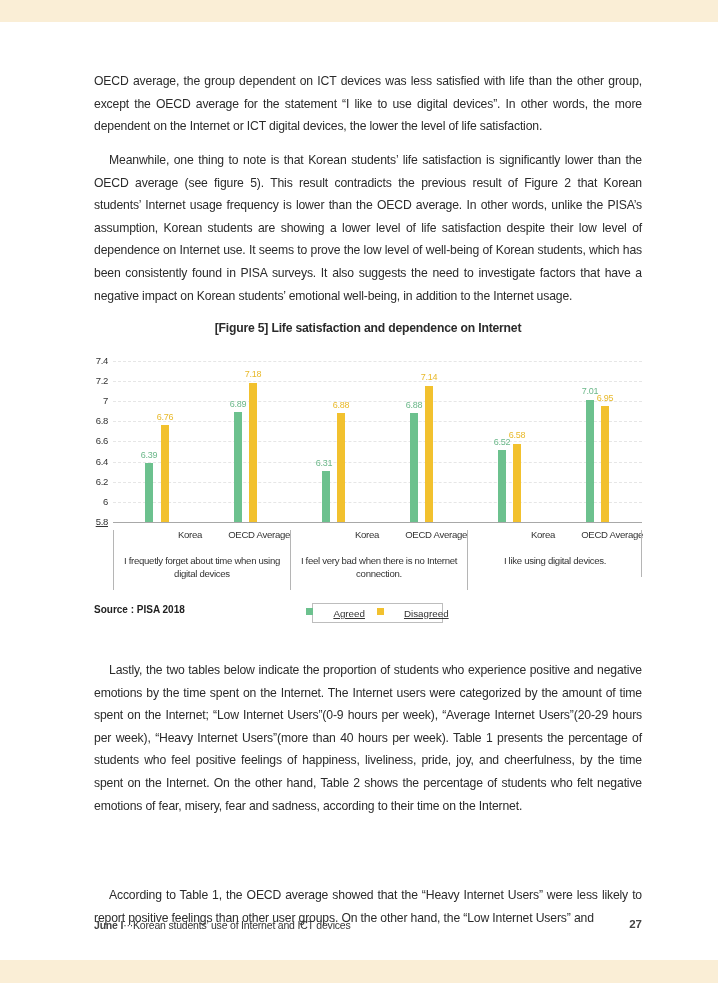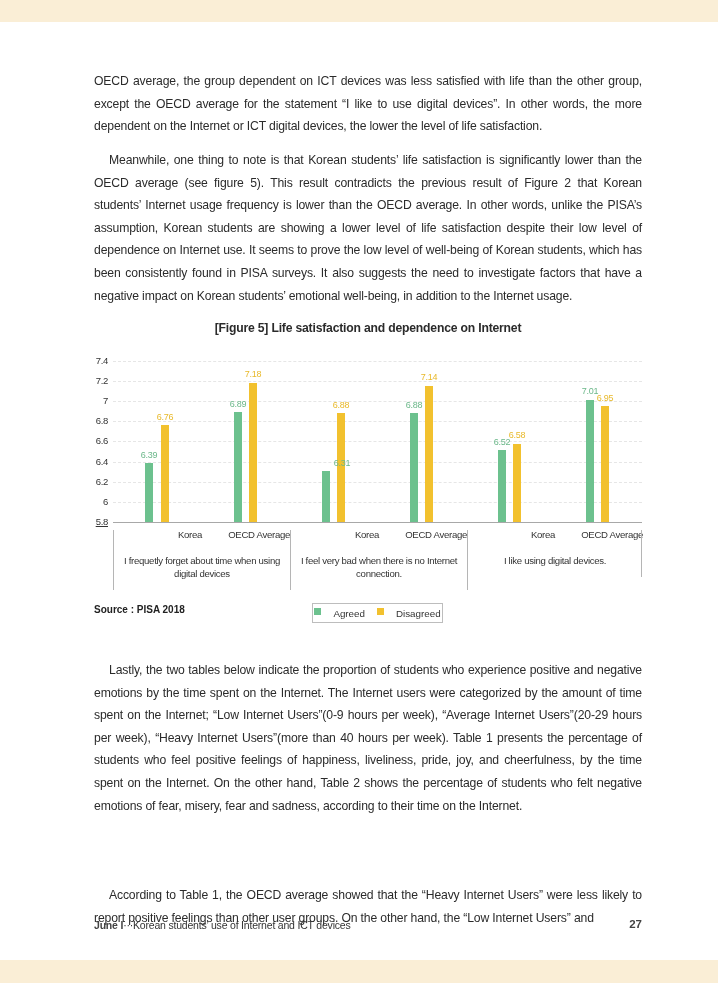--- a/index.html
+++ b/index.html
@@ -22,21 +22,21 @@
   .bar.green { background: #6cc18e; }
   .bar.yellow { background: #f2c12e; }
   .vlabel { position: absolute; width: 40px; text-align: center; font-size: 9px; letter-spacing: -0.3px; }
   .vlabel.green { color: #6cb88a; }
   .vlabel.yellow { color: #e8b92a; }
   .cat { position: absolute; top: 529px; width: 90px; text-align: right; font-size: 9.6px; color: #333; letter-spacing: -0.3px; }
   .sep { position: absolute; width: 1px; background: #b5b5b5; }
   .group-label { position: absolute; top: 554px; width: 176px; text-align: center; font-size: 9.6px; line-height: 13px; color: #333; letter-spacing: -0.3px; }
 
   .legend { position: absolute; left: 312px; top: 603px; width: 131px; height: 20px; border: 1px solid #bdbdbd; display: flex; align-items: center; justify-content: center; gap: 12px; font-size: 9.8px; color: #333; }
-  .legend-item { display: flex; align-items: flex-start; gap: 12px; }
+  .legend-item { display: flex; align-items: flex-start; gap: 20px; text-decoration: underline; }
   .swatch { width: 7px; height: 7px; display: inline-block; }
 
   .source { position: absolute; left: 94px; top: 604px; font-size: 10px; font-weight: bold; color: #222; }
 
   .footer-left { position: absolute; left: 94px; top: 919px; font-size: 10.5px; color: #333; letter-spacing: -0.2px; }
   .footer-left .month { font-weight: bold; color: #444; }
   .footer-right { position: absolute; left: 600px; width: 42px; top: 918px; text-align: right; font-size: 11.5px; font-weight: bold; color: #444; }
 </style>
 </head>
 <body>
@@ -78,21 +78,21 @@
   <div class="vlabel green" style="left:129px; top:450px;">6.39</div>
   <div class="vlabel yellow" style="left:145px; top:412px;">6.76</div>
 
   <div class="bar green" style="left:234px; top:412px; height:110px;"></div>
   <div class="bar yellow" style="left:249px; top:383px; height:139px;"></div>
   <div class="vlabel green" style="left:218px; top:399px;">6.89</div>
   <div class="vlabel yellow" style="left:233px; top:369px;">7.18</div>
 
   <div class="bar green" style="left:322px; top:471px; height:51px;"></div>
   <div class="bar yellow" style="left:337px; top:413px; height:109px;"></div>
-  <div class="vlabel green" style="left:322px; top:458px;">6.31</div>
+  <div class="vlabel green" style="left:304px; top:458px;">6.31</div>
   <div class="vlabel yellow" style="left:321px; top:400px;">6.88</div>
 
   <div class="bar green" style="left:410px; top:413px; height:109px;"></div>
   <div class="bar yellow" style="left:425px; top:386px; height:136px;"></div>
   <div class="vlabel green" style="left:394px; top:400px;">6.88</div>
   <div class="vlabel yellow" style="left:409px; top:372px;">7.14</div>
 
   <div class="bar green" style="left:498px; top:450px; height:72px;"></div>
   <div class="bar yellow" style="left:513px; top:444px; height:78px;"></div>
   <div class="vlabel green" style="left:482px; top:437px;">6.52</div>

